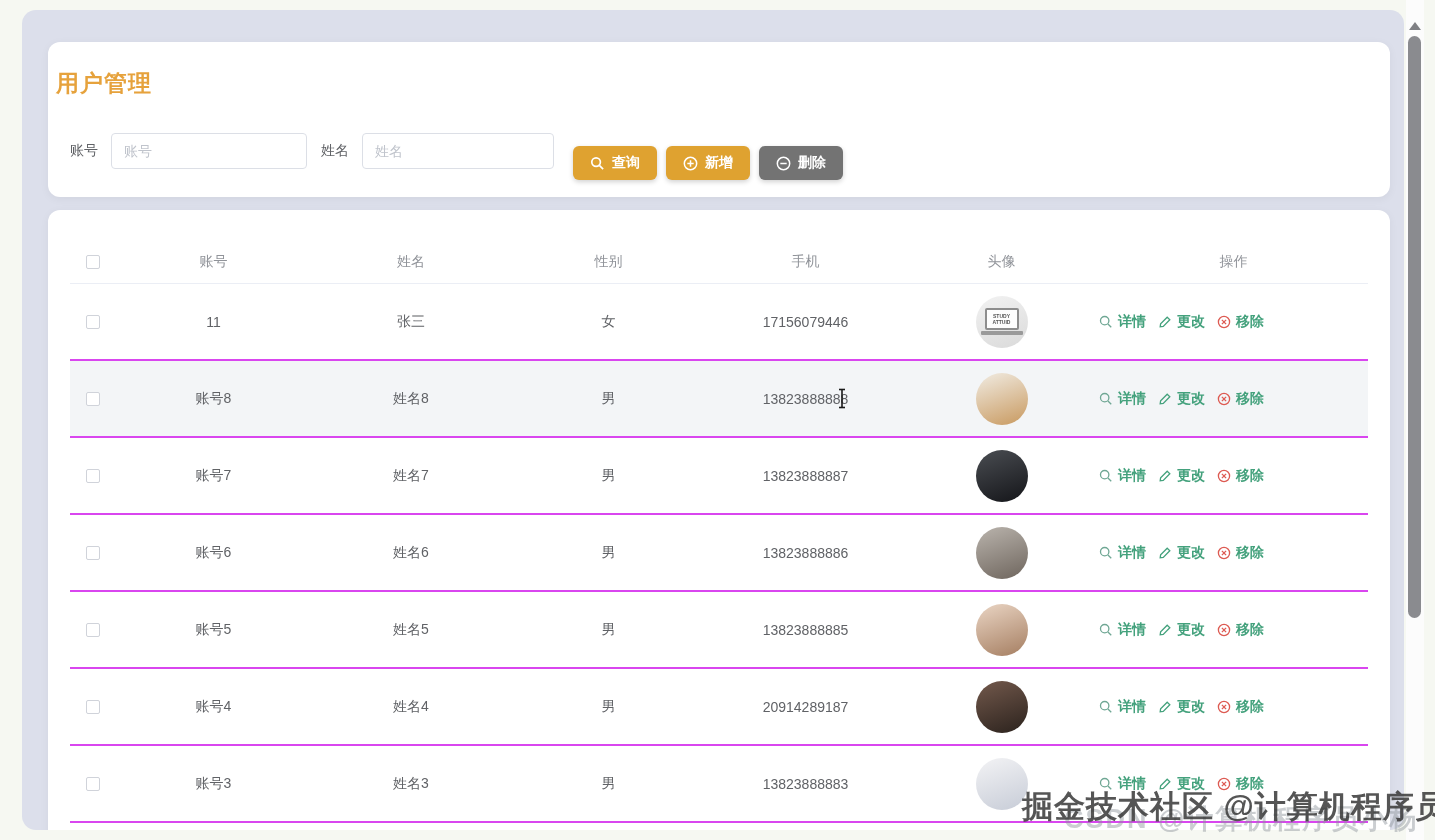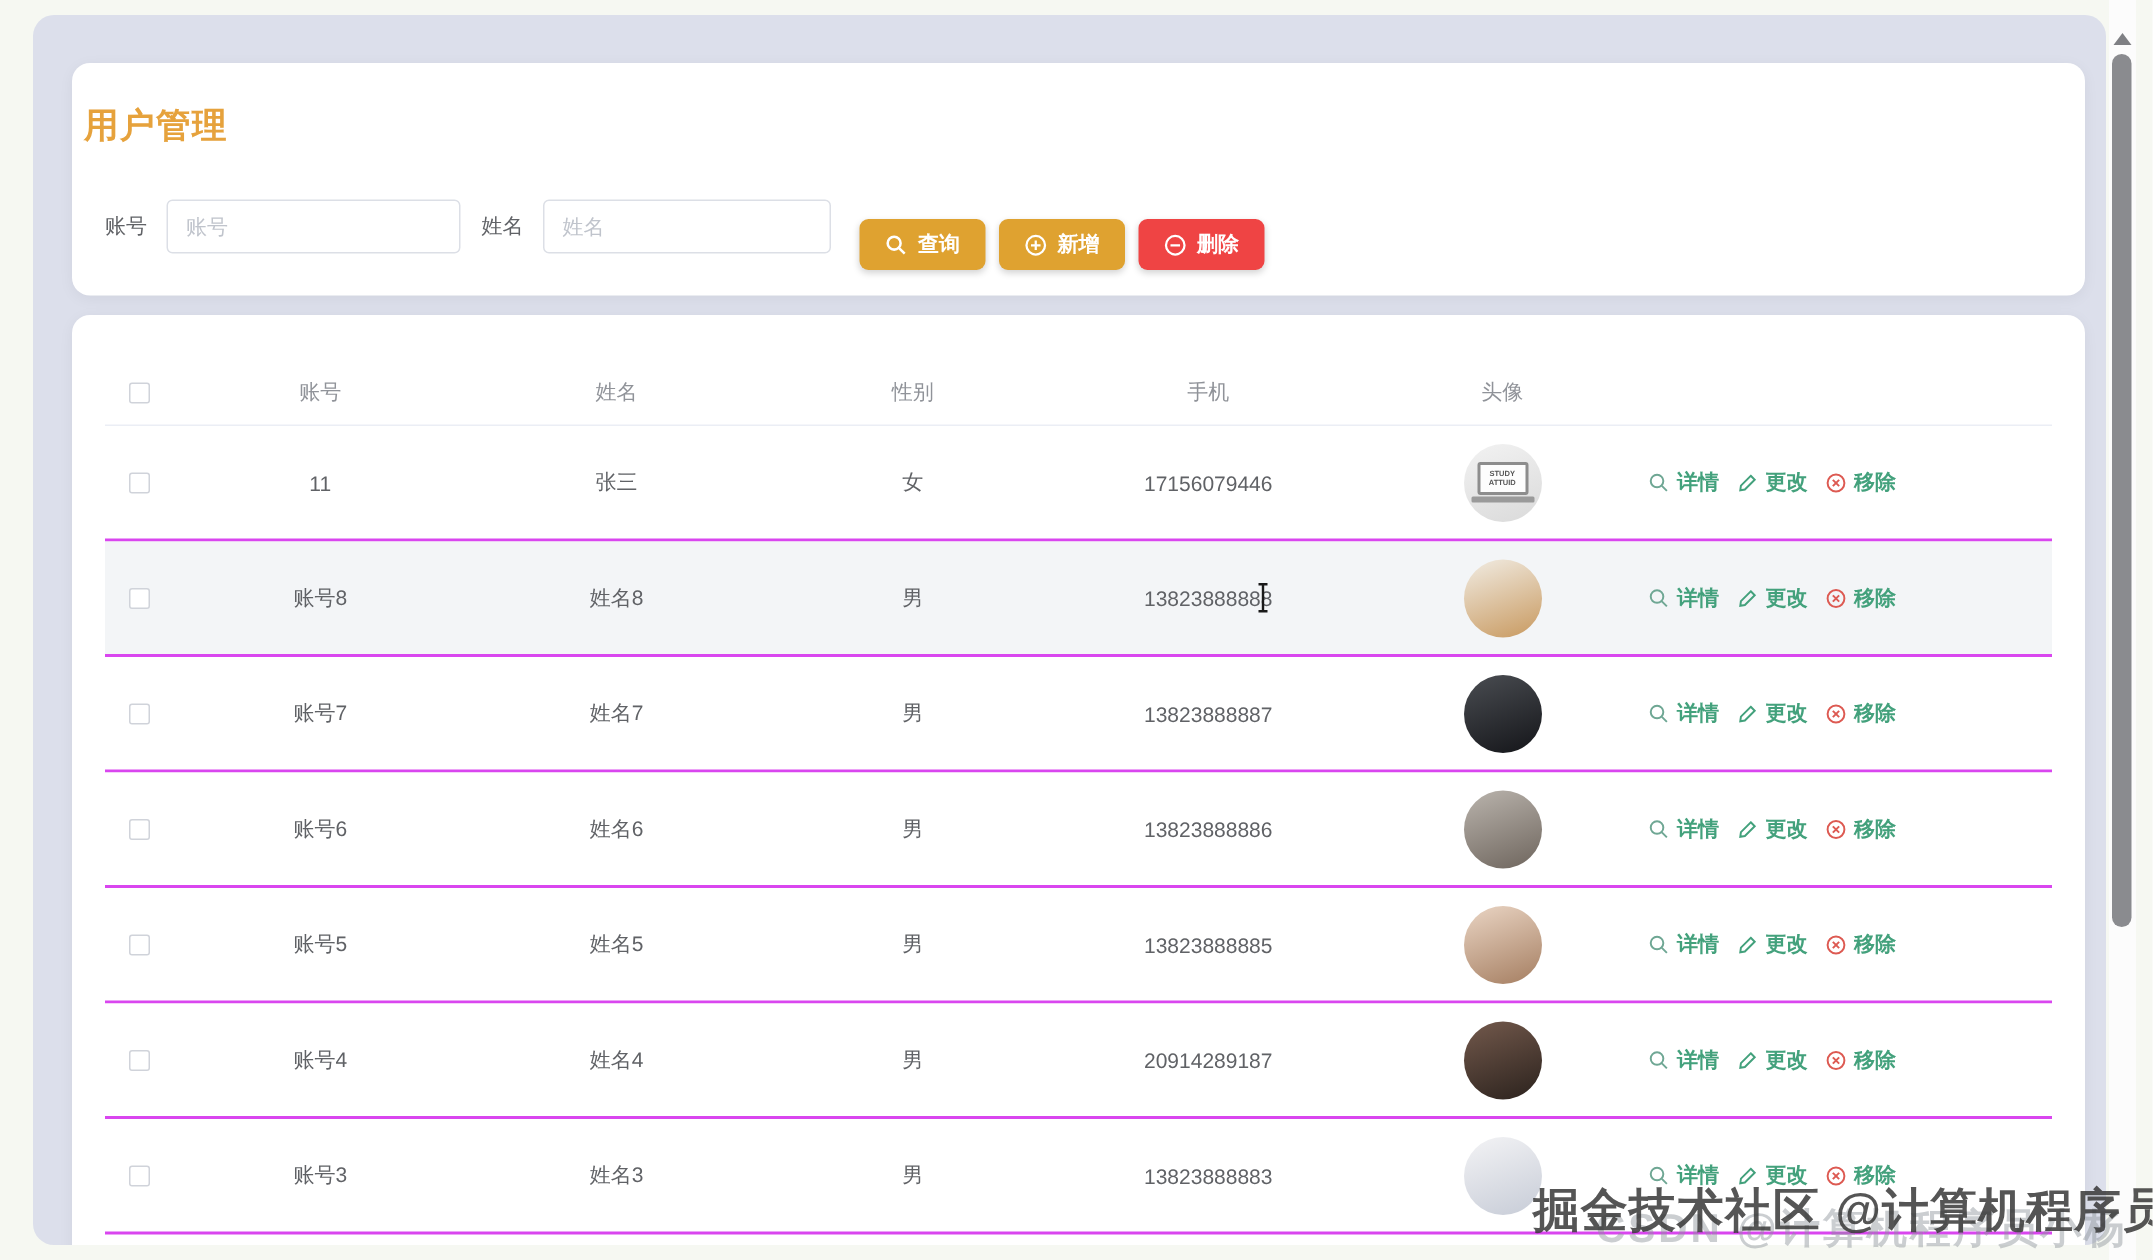--- a/index.html
+++ b/index.html
@@ -40,21 +40,21 @@
   .inp-name { width:192px; margin-left:13px; margin-right:10px; }
   .btn {
     display:inline-flex; align-items:center; justify-content:center; gap:7px;
     height:34px; padding:0 17px; margin-left:9px;
     border:none; border-radius:6px; font-size:14px; font-weight:bold; color:#fff;
     cursor:pointer; box-shadow:0 2px 5px rgba(0,0,0,0.18);
     font-family:"Liberation Sans","DejaVu Sans",sans-serif;
     margin-top:24px;
   }
   .btn-orange { background:#dfa230; }
-  .btn-gray   { background:#ef4444; }
+  .btn-gray   { background:#737373; }
   .btn svg { display:block; }
 
   
   .tbl { position:absolute; left:22px; right:22px; top:30px; }
   .thead, .trow {
     display:grid;
     grid-template-columns:45px 197px 198px 197px 197px 195px 1fr;
     align-items:center;
   }
   .thead { height:44px; border-bottom:1px solid #ebeef5; }
@@ -159,20 +159,21 @@
     <div class="tbl">
       <div class="thead">
         <div class="cell col-check">
             <span class="checkbox"></span>
           </div>
         <div class="cell">账号</div>
         <div class="cell">姓名</div>
         <div class="cell">性别</div>
         <div class="cell">手机</div>
         <div class="cell">头像</div>
+        <div class="cell">操作</div>
       </div>
       <div id="tbody">
   <div class="trow">
     <div class="cell col-check">
               <span class="checkbox"></span>
             </div>
     <div class="cell c-account">11</div>
     <div class="cell c-name">张三</div>
     <div class="cell c-gender">女</div>
     <div class="cell c-phone">17156079446</div>

